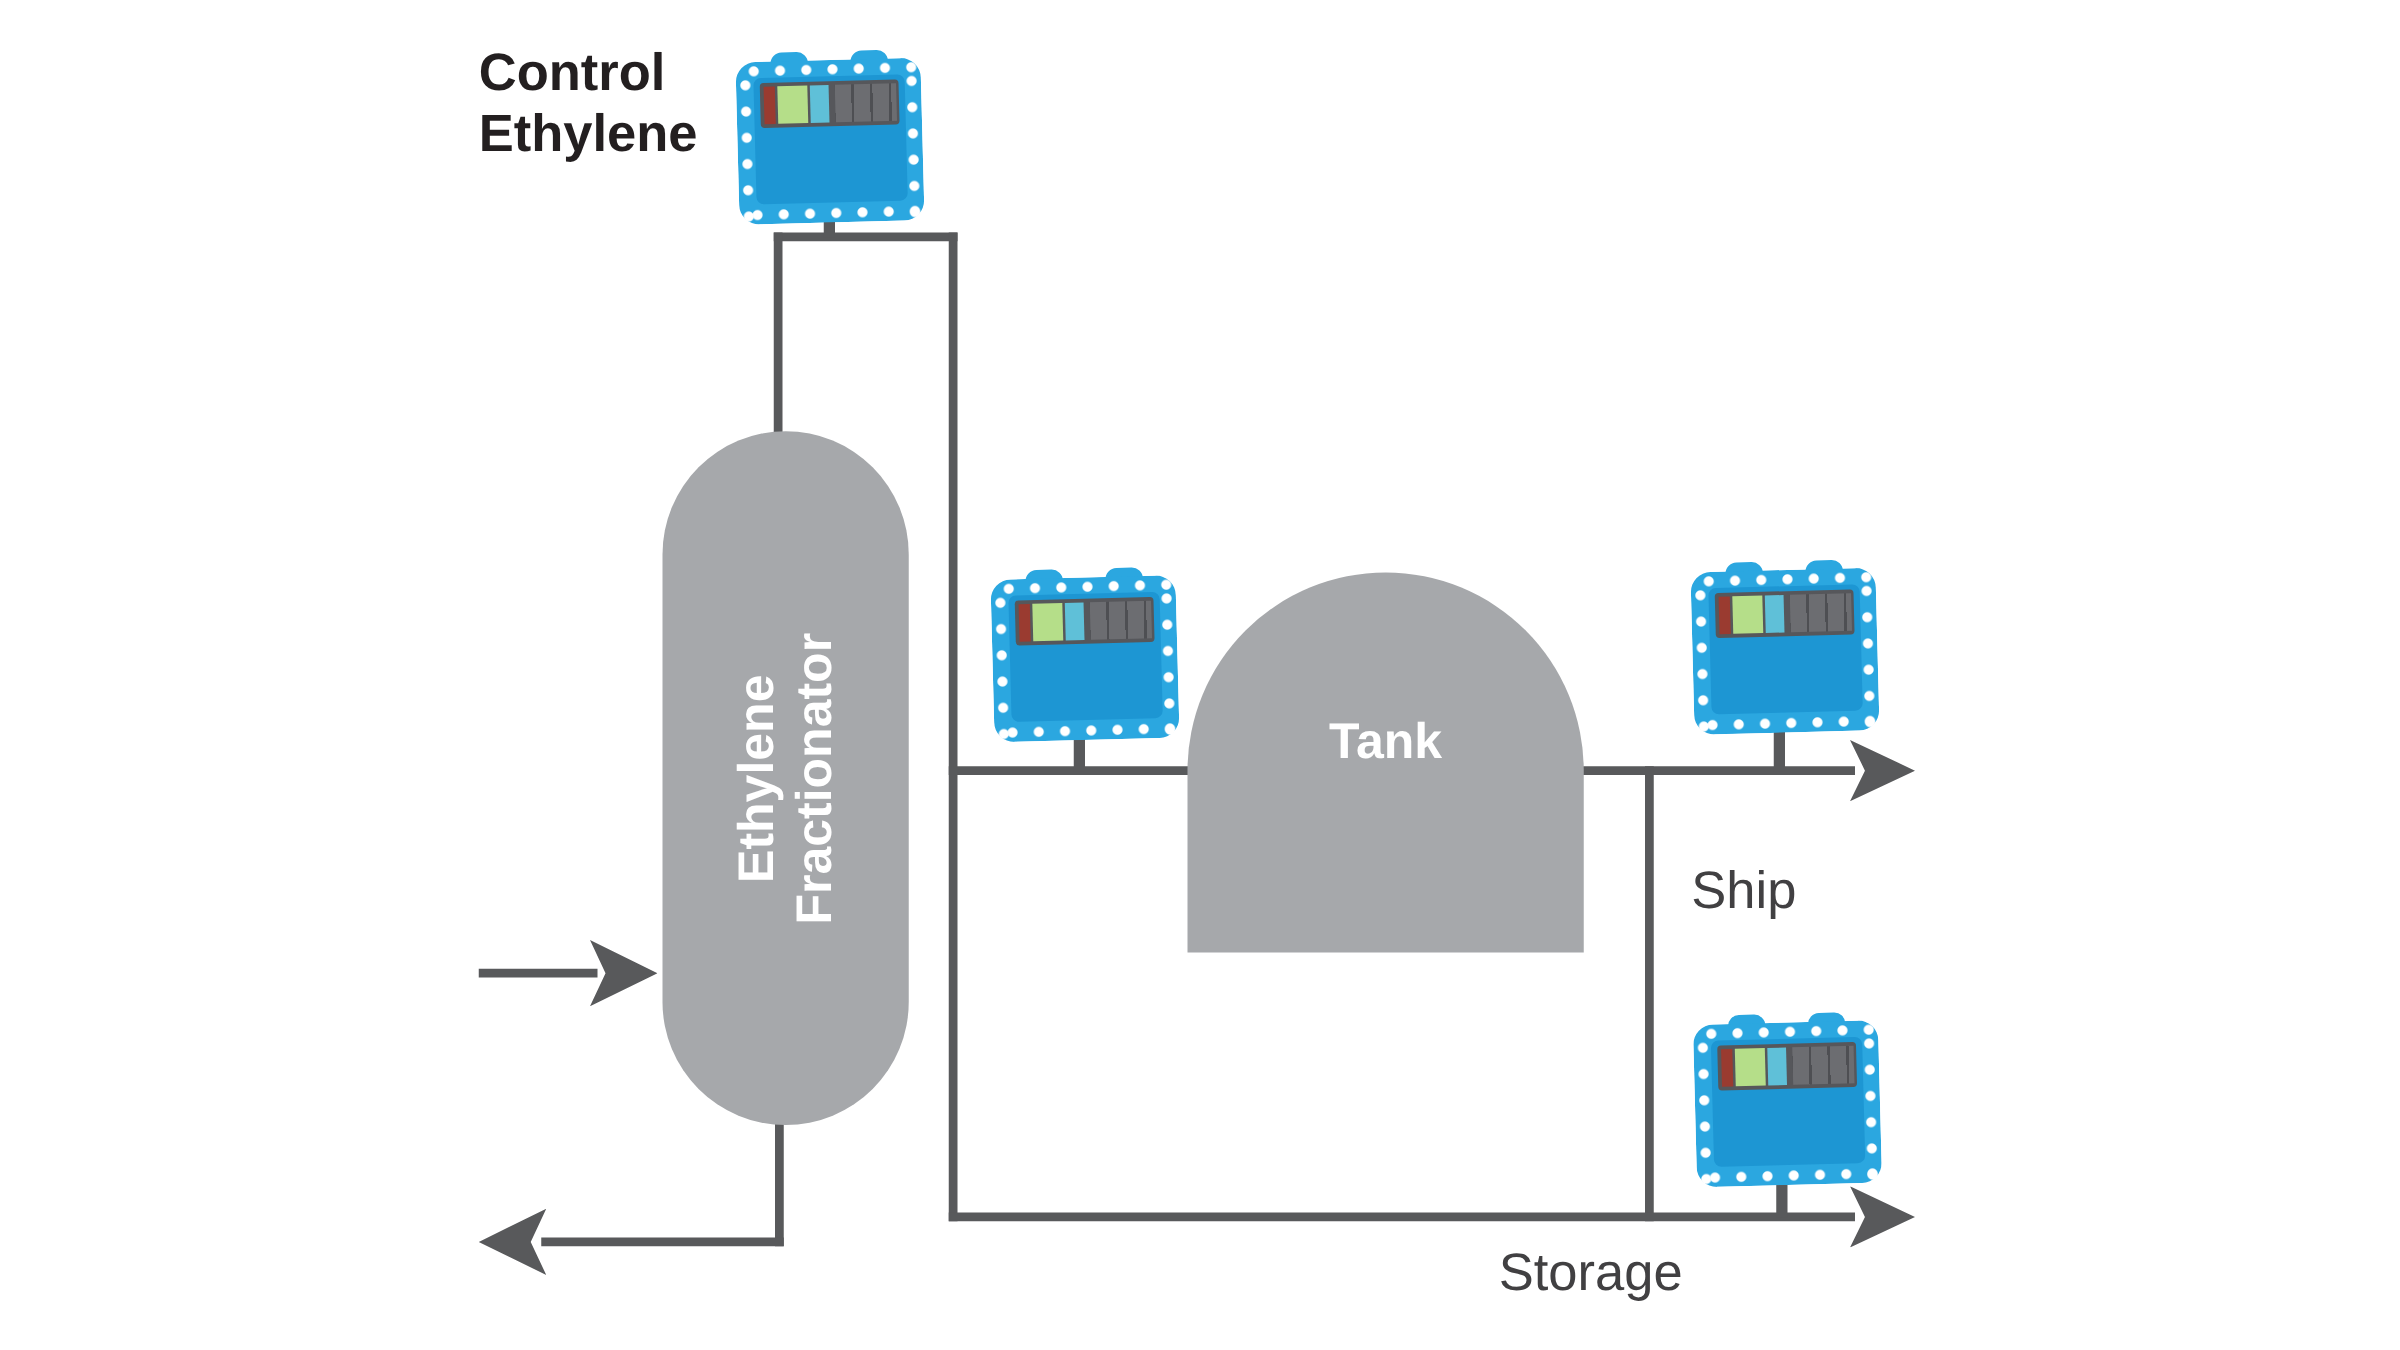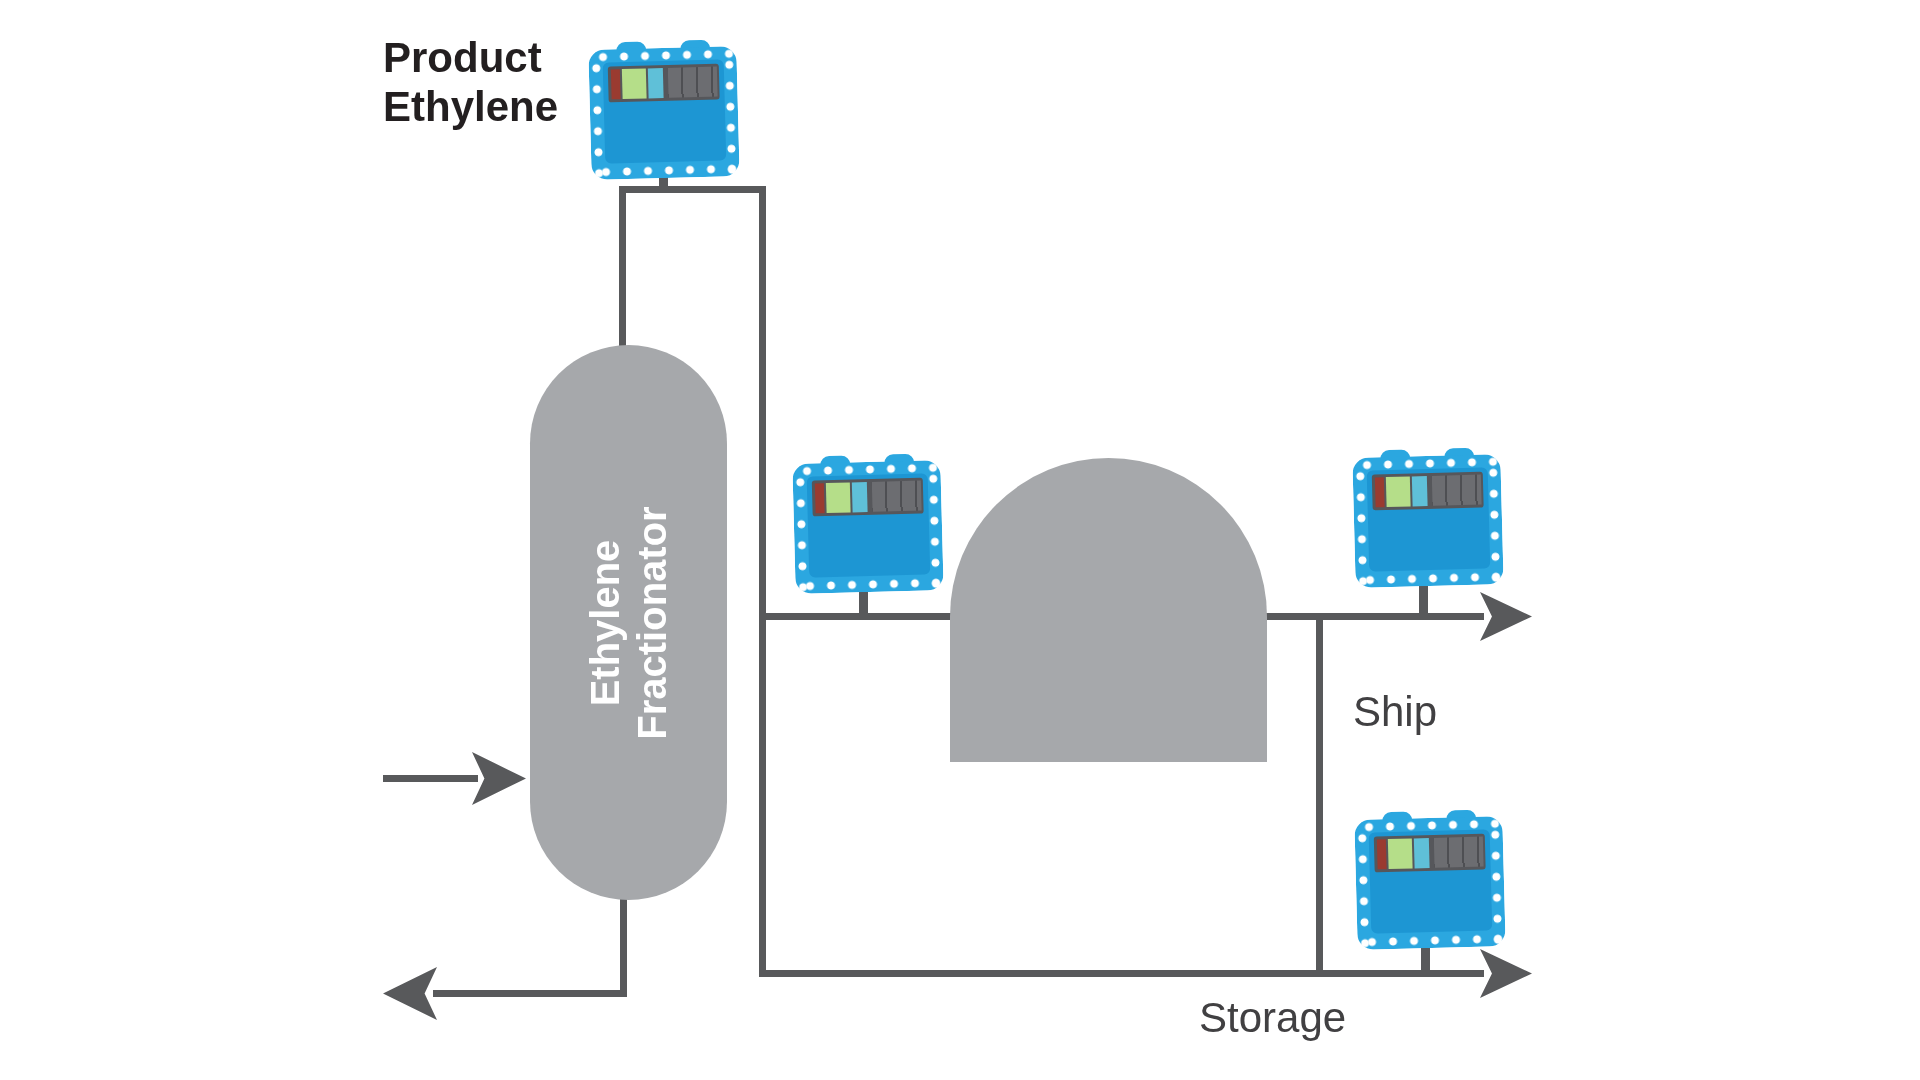--- a/index.html
+++ b/index.html
@@ -107,20 +107,21 @@
 
   <div class="vessel">
     <div class="vessel-label">
       <div>Ethylene</div>
       <div>Fractionator</div>
     </div>
   </div>
 
   <div class="tank">
     <div class="tank-label">
+      <div>Tank</div>
     </div>
   </div>
 
   <div class="stem" style="left:659px;top:168px;height:22px;"></div>
   <div class="stem" style="left:859px;top:585px;height:32px;"></div>
   <div class="stem" style="left:1419px;top:578px;height:39px;"></div>
   <div class="stem" style="left:1421px;top:938px;height:36px;"></div>
 
   <div class="analyzer" style="left:590px;top:48px;">
     <div class="bump b1"></div>
@@ -172,21 +173,21 @@
       <div class="awindow">
         <i class="cell red"></i>
         <i class="cell green"></i>
         <i class="cell teal"></i>
         <i class="stripes"></i>
       </div>
     </div>
   </div>
 
   <div class="biglabel" style="left:383px;top:33px;">
-    <div>Product</div>
+    <div>Control</div>
     <div>Ethylene</div>
   </div>
 
 
   <div class="smalllabel" style="left:1353px;top:646px;margin-top:42px;">Ship</div>
 
   <div class="smalllabel" style="left:1199px;top:994px;">Storage</div>
 
 </div>
 

